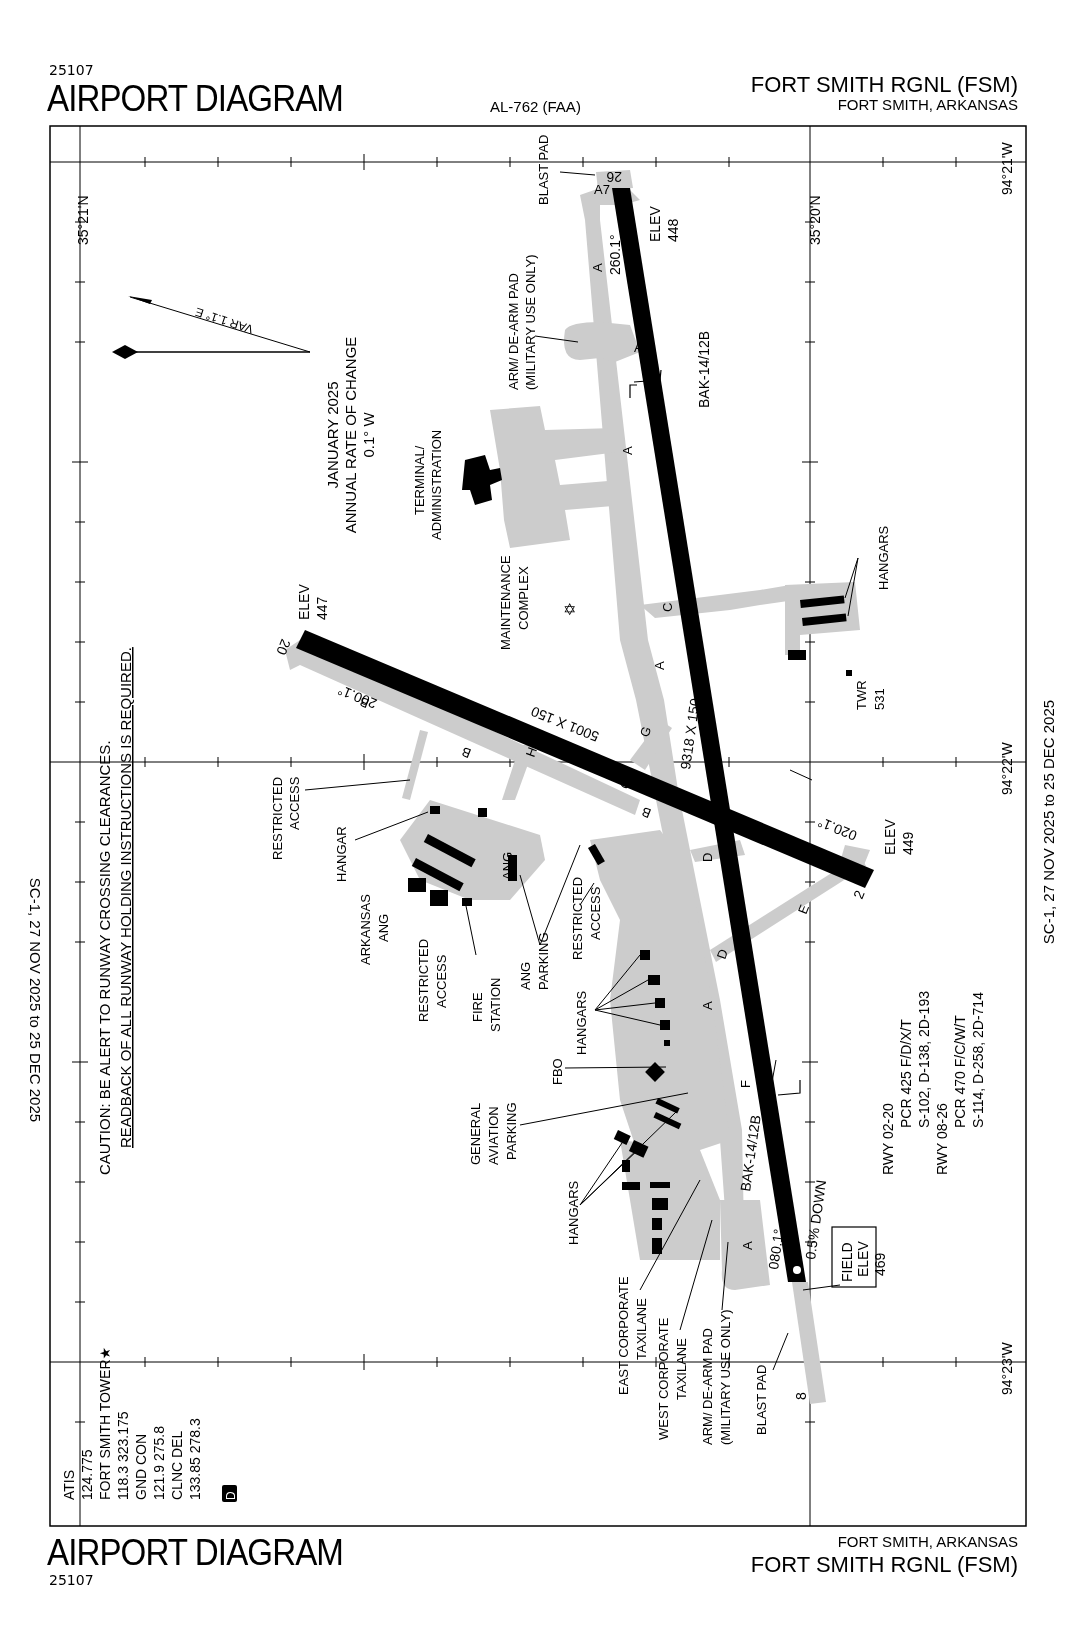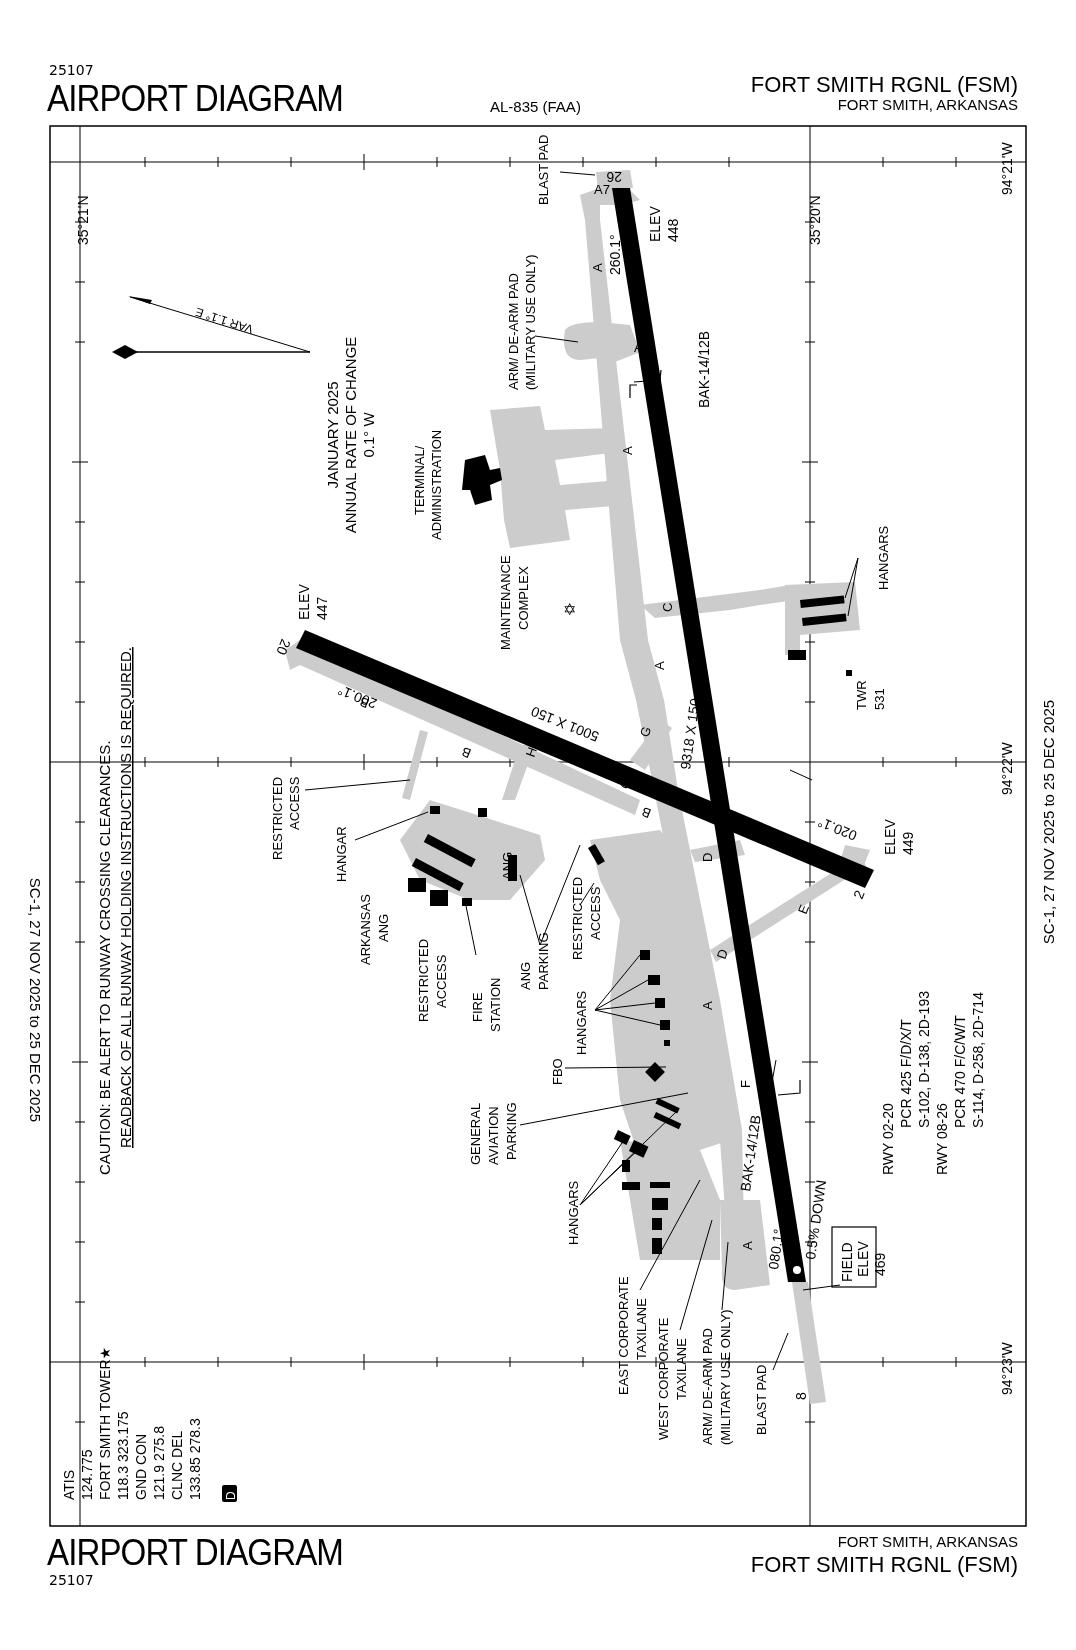--- a/index.html
+++ b/index.html
@@ -15,21 +15,21 @@
   .ftr-city{right:58px;top:1533px;font-size:15px;font-family:"Liberation Sans",sans-serif;text-align:right;}
   .ftr-name{right:58px;top:1552px;font-size:22px;font-family:"Liberation Sans",sans-serif;text-align:right;}
   svg{position:absolute;left:0;top:0;}
   svg text{font-family:"Liberation Sans",sans-serif;fill:#000;}
 </style>
 </head>
 <body>
 
 <div class="abs hdr-num">25107</div>
 <div class="abs hdr-title">AIRPORT DIAGRAM</div>
-<div class="abs hdr-al">AL-835 (FAA)</div>
+<div class="abs hdr-al">AL-762 (FAA)</div>
 <div class="abs hdr-name">FORT SMITH RGNL (FSM)</div>
 <div class="abs hdr-city">FORT SMITH, ARKANSAS</div>
 
 <div class="abs ftr-title">AIRPORT DIAGRAM</div>
 <div class="abs ftr-num">25107</div>
 <div class="abs ftr-city">FORT SMITH, ARKANSAS</div>
 <div class="abs ftr-name">FORT SMITH RGNL (FSM)</div>
 
 <svg width="1076" height="1650" viewBox="0 0 1076 1650">
 

